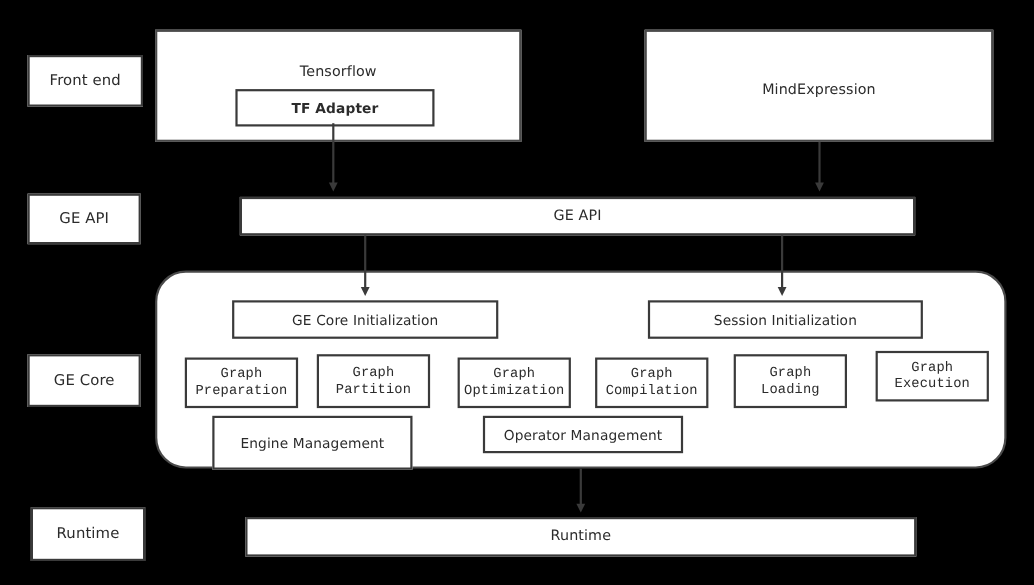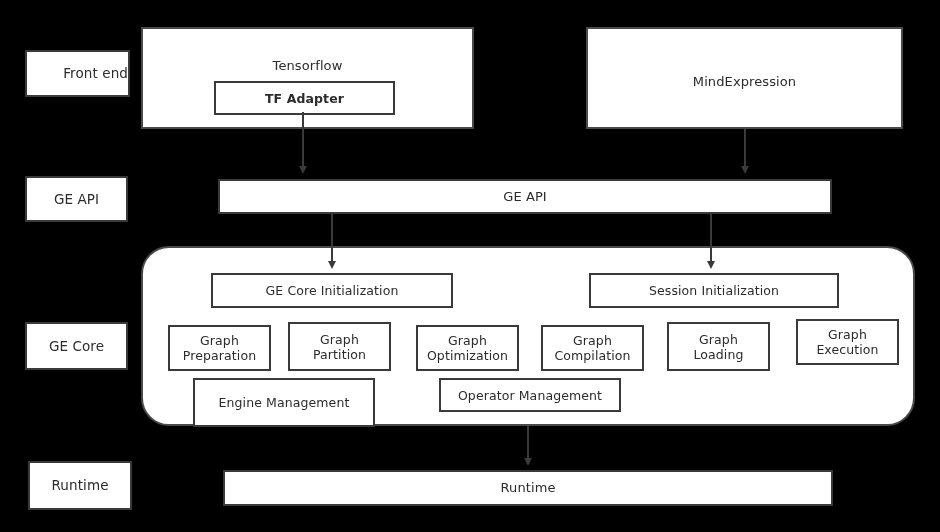--- a/index.html
+++ b/index.html
@@ -64,28 +64,29 @@
   svg.arrows {
     position: absolute;
     left: 0;
     top: 0;
     width: 940px;
     height: 532px;
     pointer-events: none;
   }
   .two-line {
     white-space: pre-line;
+    font-family: Liberation Mono, monospace;
   }
 </style>
 </head>
 <body>
 
 <div id="canvas">
 
-  <div class="box label-box" style="left:25px; top:50px; width:105px; height:47px;justify-content:flex-end;">
+  <div class="box label-box" style="left:25px; top:50px; width:105px; height:47px;">
     <span>Front end</span>
   </div>
 
   <div class="box label-box" style="left:25px; top:176px; width:103px; height:46px;">
     <span>GE API</span>
   </div>
 
   <div class="box label-box" style="left:25px; top:322px; width:103px; height:48px;">
     <span>GE Core</span>
   </div>

